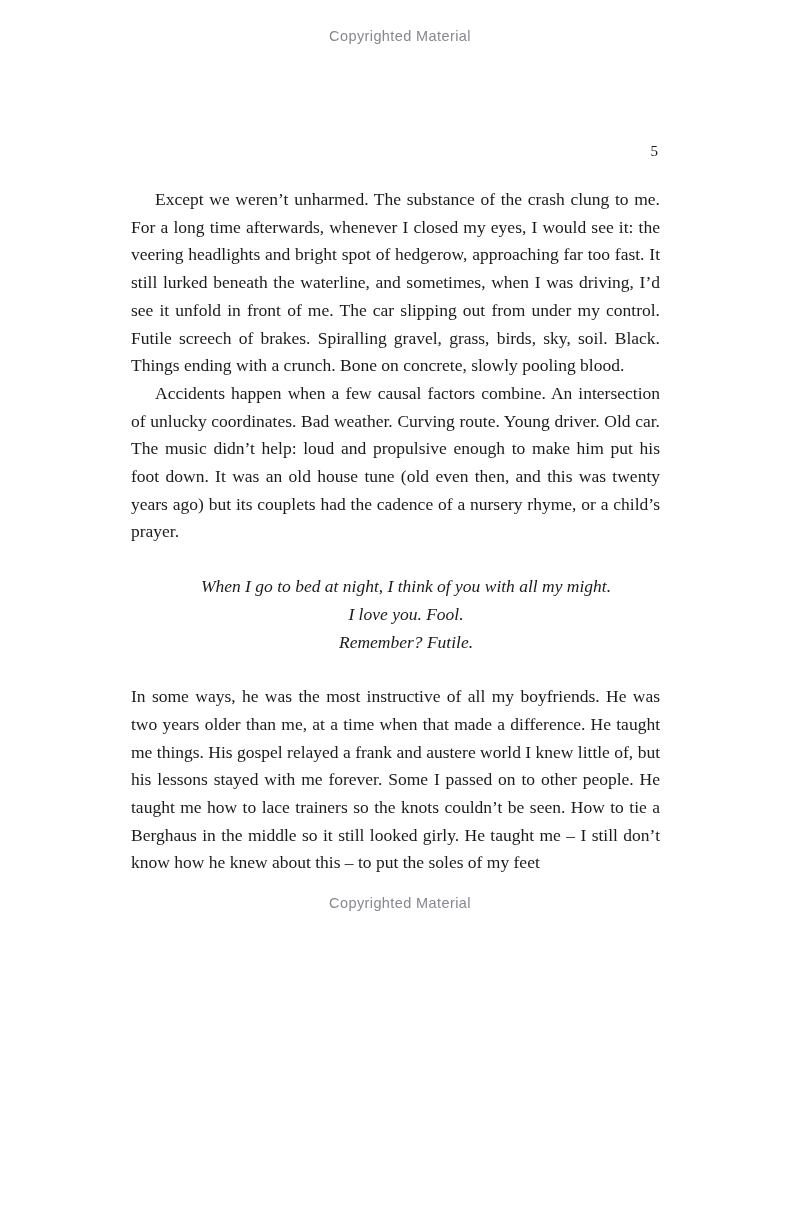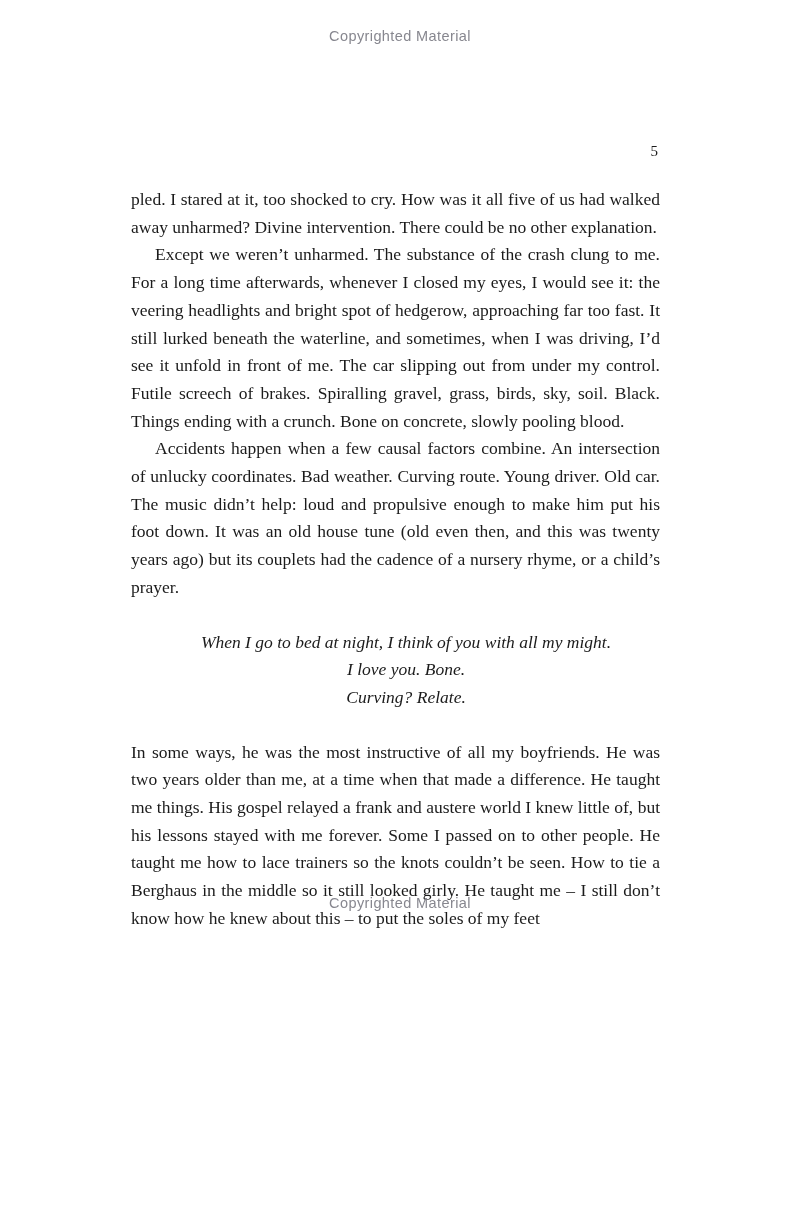--- a/index.html
+++ b/index.html
@@ -66,30 +66,29 @@
 <body>
 
 <div class="page">
 
   <div class="copyright top">Copyrighted Material</div>
 
   <div class="content">
 
     <div class="page-number">5</div>
 
-    <p class="para">pled. I stared at it, too shocked to cry. How was it all five of us had walked away unharmed? Divine intervention. There could be no other explanation.</p>
 
     <p class="para indent">Except we weren’t unharmed. The substance of the crash clung to me. For a long time afterwards, whenever I closed my eyes, I would see it: the veering headlights and bright spot of hedgerow, approaching far too fast. It still lurked beneath the waterline, and sometimes, when I was driving, I’d see it unfold in front of me. The car slipping out from under my control. Futile screech of brakes. Spiralling gravel, grass, birds, sky, soil. Black. Things ending with a crunch. Bone on concrete, slowly pooling blood.</p>
 
     <p class="para indent">Accidents happen when a few causal factors combine. An intersection of unlucky coordinates. Bad weather. Curving route. Young driver. Old car. The music didn’t help: loud and propulsive enough to make him put his foot down. It was an old house tune (old even then, and this was twenty years ago) but its couplets had the cadence of a nursery rhyme, or a child’s prayer.</p>
 
     <div class="verse">
       <p>When I go to bed at night, I think of you with all my might.</p>
-      <p>I love you. Bone.</p>
-      <p>Curving? Relate.</p>
+      <p>I love you. Fool.</p>
+      <p>Remember? Futile.</p>
     </div>
 
     <p class="para">In some ways, he was the most instructive of all my boyfriends. He was two years older than me, at a time when that made a difference. He taught me things. His gospel relayed a frank and austere world I knew little of, but his lessons stayed with me forever. Some I passed on to other people. He taught me how to lace trainers so the knots couldn’t be seen. How to tie a Berghaus in the middle so it still looked girly. He taught me – I still don’t know how he knew about this – to put the soles of my feet</p>
 
   </div>
 
   <div class="copyright bottom">Copyrighted Material</div>
 
 </div>
 

